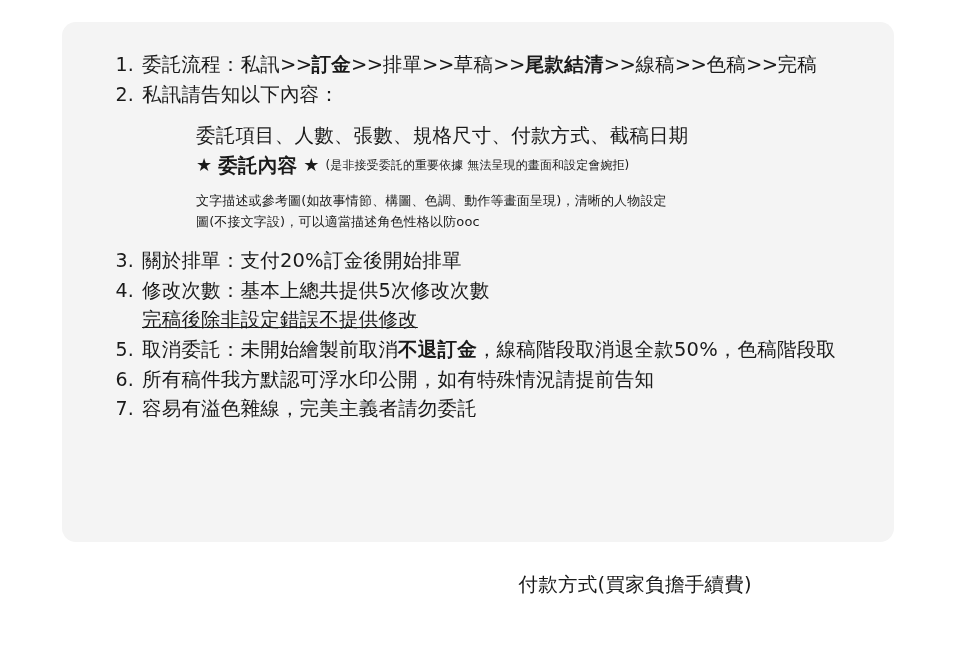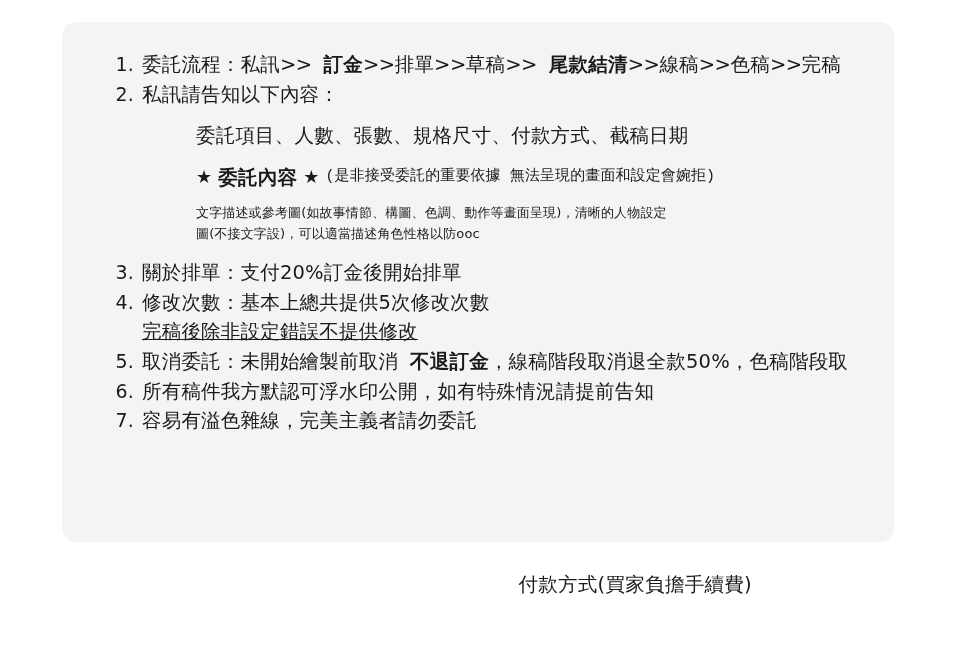--- a/index.html
+++ b/index.html
@@ -49,51 +49,49 @@
     font-size: 19px;
     color: #1a1a1a;
   }
   .li-gap-1 { margin-bottom: 13px; }
   .li-gap-2 { margin-bottom: 11px; }
   .li-gap-3 { margin-bottom: 12px; }
   .li-gap-4 { margin-bottom: 12px; }
   .li-gap-5 { margin-bottom: 12px; }
   .li-gap-6 { margin-bottom: 12px; }
 
-  .bold { font-weight: bold; margin-left: 12px; }
+  .bold { font-weight: bold; }
   .arrow { letter-spacing: -0.5px; }
 
   .sub-block {
     padding-left: 54px;
     padding-top: 12px;
   }
   .sub-line {
     font-size: 19.5px;
     line-height: 1.5;
-    margin-bottom: 12px;
   }
   .starline {
     font-size: 19.5px;
     font-weight: bold;
     margin-bottom: 10px;
     display: flex;
     align-items: center;
     flex-wrap: wrap;
   }
   .star {
     font-size: 18px;
     margin: 0 6px 0 0;
     line-height: 1;
   }
   .star.right { margin: 0 6px 0 6px; }
   .starline .note {
     font-weight: normal;
-    font-size: 15px;
+    font-size: 12px;
     letter-spacing: 0.1px;
-    font-family: Liberation Mono, monospace;
   }
   .desc {
     font-size: 13px;
     line-height: 1.62;
     letter-spacing: 0.15px;
   }
   .indent-sub {
     padding-left: 54px;
     text-decoration: underline;
   }

